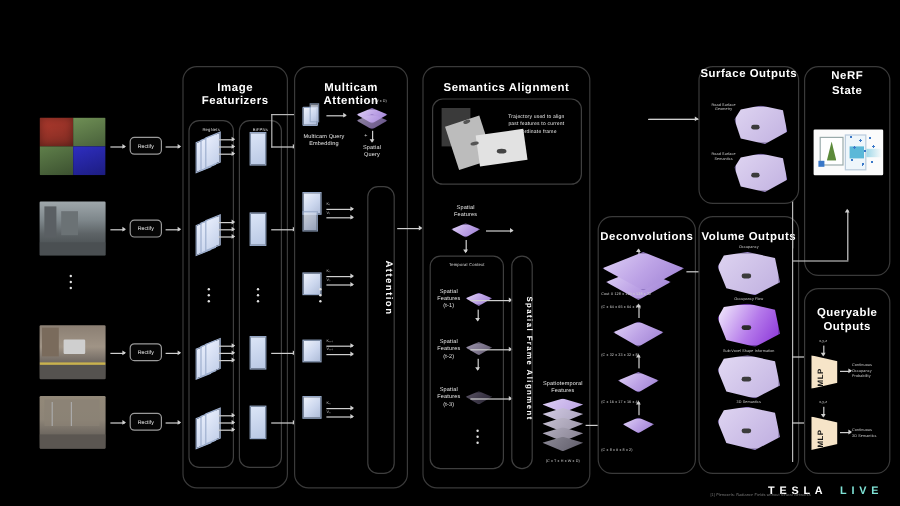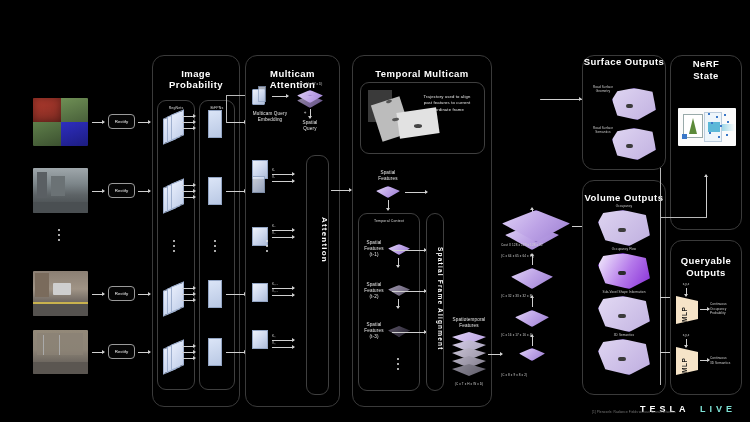--- a/index.html
+++ b/index.html
@@ -211,21 +211,21 @@
     <span>Rectify</span>
   </div>
   <div class="pill" style="left:108px; top:286px; width:27px; height:15px;">
     <span>Rectify</span>
   </div>
   <div class="pill" style="left:108px; top:344px; width:27px; height:15px;">
     <span>Rectify</span>
   </div>
 
   <div class="panel" style="left:152px; top:55px; width:88px; height:352px;">
-    <div class="panel-title" style="top:12px;">Image Probability</div>
+    <div class="panel-title" style="top:12px;">Image Featurizers</div>
   </div>
 
   <div class="arr-h" style="left:138px; top:122px; width:12px;"></div>
   <div class="arr-h" style="left:138px; top:191px; width:12px;"></div>
   <div class="arr-h" style="left:138px; top:294px; width:12px;"></div>
   <div class="arr-h" style="left:138px; top:352px; width:12px;"></div>
 
   <div class="inner-panel" style="left:157px; top:100px; width:38px; height:290px;"></div>
   <div class="inner-panel" style="left:199px; top:100px; width:36px; height:290px;"></div>
   <div class="lbl lbl-sub" style="left:157px; top:106px; width:38px;">RegNets</div>
@@ -344,21 +344,21 @@
   <div class="lbl lbl-tiny" style="left:272px; top:334px; width:20px; text-align:left;">Kₙ</div>
   <div class="lbl lbl-tiny" style="left:272px; top:341px; width:20px; text-align:left;">Vₙ</div>
 
   <div class="inner-panel" style="left:306px; top:155px; width:23px; height:240px;"></div>
   <div class="vtitle" style="left:306px; top:200px; width:23px; height:80px;">Attention</div>
 
   <div class="line-h" style="left:262px; top:300px; width:0px;"></div>
   <div class="arr-h" style="left:331px; top:190px; width:20px;"></div>
 
   <div class="panel" style="left:352px; top:55px; width:140px; height:352px;">
-    <div class="panel-title" style="top:12px;">Temporal Multicam</div>
+    <div class="panel-title" style="top:12px;">Semantics Alignment</div>
   </div>
 
   <div class="inner-panel" style="left:360px; top:82px; width:125px; height:72px;"></div>
   <div class="lbl" style="left:415px; top:94px; width:64px; white-space:pre-line; font-size:4.2px; line-height:1.5;">Trajectory used to align
 past features to current
 coordinate frame</div>
 
   <div style="position:absolute;left:368px;top:90px;width:24px;height:32px;background:#3a3a3a;"></div>
   <div style="position:absolute;left:376px;top:100px;width:30px;height:38px;background:#bcbcbc;transform:rotate(-18deg);"></div>
   <div style="position:absolute;left:398px;top:110px;width:40px;height:26px;background:#e2e2e2;transform:rotate(-8deg);"></div>
@@ -411,20 +411,23 @@
     <div class="vlayer" style="left:0;top:0;width:34px;height:12px;background:linear-gradient(135deg,#ded0f5,#b9a0e2);clip-path:polygon(50% 0%,100% 42%,50% 100%,0% 42%);"></div>
     <div class="vlayer" style="left:0;top:8px;width:34px;height:12px;background:linear-gradient(135deg,#d3cbe4,#aaa3bd);clip-path:polygon(50% 0%,100% 42%,50% 100%,0% 42%);"></div>
     <div class="vlayer" style="left:0;top:16px;width:34px;height:12px;background:linear-gradient(135deg,#c6c0d2,#9b95a8);clip-path:polygon(50% 0%,100% 42%,50% 100%,0% 42%);"></div>
     <div class="vlayer" style="left:0;top:24px;width:34px;height:12px;background:linear-gradient(135deg,#b3aec0,#85808f);clip-path:polygon(50% 0%,100% 42%,50% 100%,0% 42%);"></div>
     <div class="vlayer" style="left:0;top:32px;width:34px;height:12px;background:linear-gradient(135deg,#8d8a97,#5f5c69);clip-path:polygon(50% 0%,100% 42%,50% 100%,0% 42%);"></div>
   </div>
   <div class="lbl lbl-tiny" style="left:443px; top:382px; width:52px;">(C x T x H x W x D)</div>
 
   <div class="arr-h" style="left:488px; top:354px; width:14px;"></div>
 
+  <div class="panel" style="left:498px; top:180px; width:82px; height:215px;">
+    <div class="panel-title" style="top:11px;">Deconvolutions</div>
+  </div>
 
   <div class="diamond" style="left:519px; top:348px; width:26px; height:13px; clip-path: polygon(50% 0%, 100% 42%, 50% 100%, 0% 42%);"></div>
   <div class="lbl lbl-tiny" style="left:501px; top:373px; width:50px; text-align:left;">(C x 8 x 9 x 8 x 2)</div>
   <div class="arr-v up" style="left:532px; top:335px; height:11px;"></div>
 
   <div class="diamond" style="left:515px; top:310px; width:34px; height:17px; clip-path: polygon(50% 0%, 100% 42%, 50% 100%, 0% 42%);"></div>
   <div class="lbl lbl-tiny" style="left:501px; top:333px; width:54px; text-align:left;">(C x 16 x 17 x 16 x 4)</div>
   <div class="arr-v up" style="left:532px; top:296px; height:11px;"></div>
 
   <div class="diamond" style="left:511px; top:268px; width:42px; height:21px; clip-path: polygon(50% 0%, 100% 42%, 50% 100%, 0% 42%);"></div>

